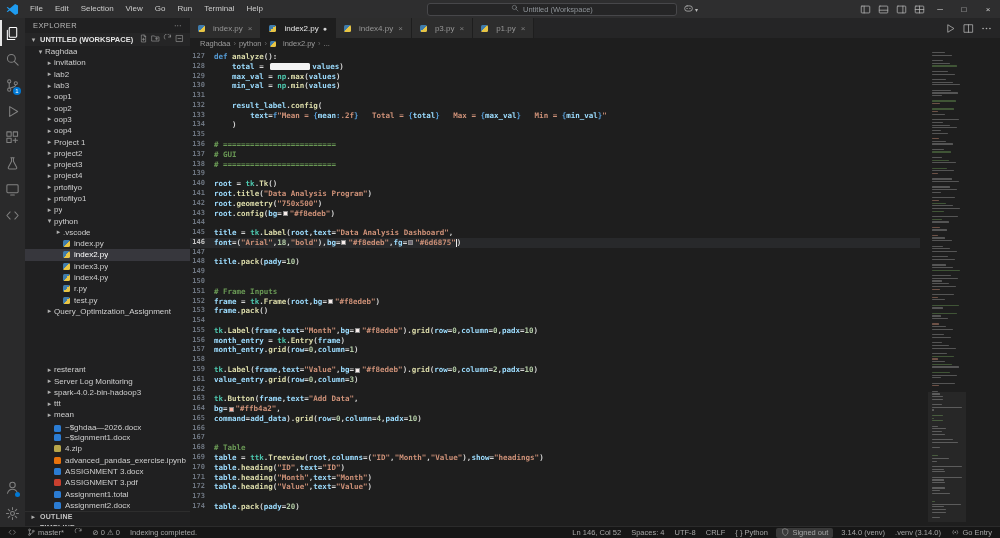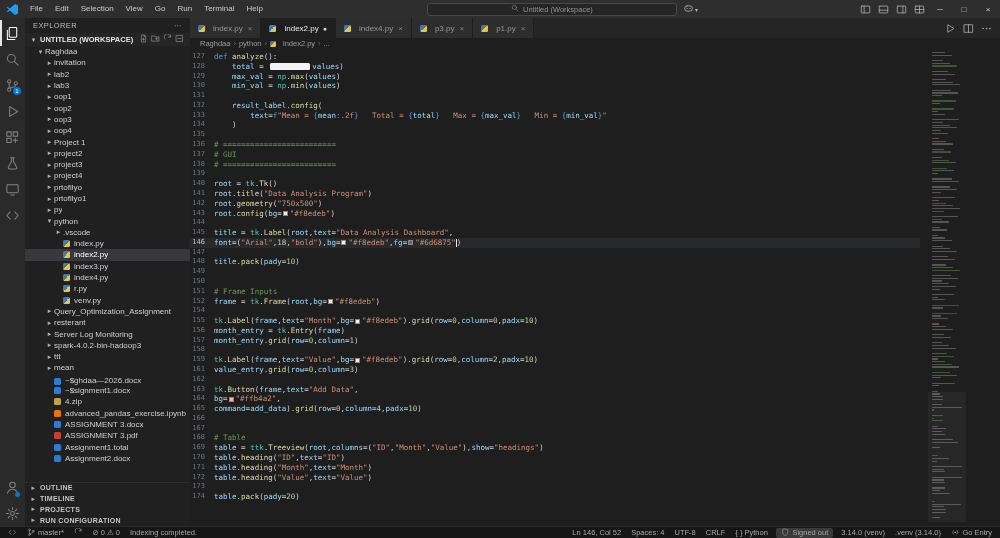--- a/index.html
+++ b/index.html
@@ -58,21 +58,21 @@
   .tab{display:flex;align-items:center;gap:4px;padding:0 8px;font-size:8px;color:#969696;background:#2d2d2d;border-right:1px solid #1e1e1e;cursor:default;}
   .tab.active{background:#1e1e1e;color:#e8e8e8;}
   .tab .dot{color:#d4d4d4;font-size:7px;line-height:1;}
   .tab .close{color:#818181;font-size:8px;margin-left:1px;}
   .tab-actions{margin-left:auto;display:flex;align-items:center;gap:2px;padding-right:6px;color:#b4b4b4;}
   .ta-icon{width:16px;height:16px;display:flex;align-items:center;justify-content:center;}
   .breadcrumb{height:11px;display:flex;align-items:center;gap:3px;padding-left:10px;font-size:7.5px;color:#9d9d9d;flex:none;background:#1e1e1e;}
   .bc-sep{color:#6b6b6b;}
   .bc-item{display:flex;align-items:center;gap:3px;}
 
-  .editor{flex:1;position:relative;overflow:hidden;background:#1e1e1e;}
+  .editor{flex:1;position:relative;overflow:hidden;background:#1e1e1e;font-weight:bold;}
   .code{position:absolute;left:0;top:3px;right:80px;font-family:"DejaVu Sans Mono","Liberation Mono",monospace;}
   .code-line{display:flex;height:9.79px;line-height:9.79px;font-size:7.5px;white-space:pre;}
   .code-line.cur-line{background:rgba(110,118,129,0.13);}
   .ln{width:24px;text-align:right;padding-right:9px;color:#6e7681;flex:none;font-size:7px;}
   .cur-line .ln{color:#c6c6c6;}
   .lc{flex:1;}
   .tk-k{color:#569cd6;} .tk-f{color:#dcdcaa;} .tk-m{color:#4ec9b0;} .tk-v{color:#9cdcfe;}
   .tk-p{color:#9cdcfe;} .tk-s{color:#ce9178;} .tk-n{color:#b5cea8;} .tk-c{color:#6a9955;} .tk-o{color:#d4d4d4;}
   .tk-sw{display:inline-block;width:5px;height:5px;border:1px solid #8a8a8a;margin:0 2px 0 1px;vertical-align:-0.5px;}
   .tk-cur{display:inline-block;width:1px;height:8.5px;background:#ededed;vertical-align:middle;}
@@ -339,27 +339,27 @@
             <span class="tree-label">index4.py</span>
           </div>
           <div class="tree-row" style="padding-left: 29px;">
             <span class="ft-spacer"></span>
             <span class="ft ft-py"></span>
             <span class="tree-label">r.py</span>
           </div>
           <div class="tree-row" style="padding-left: 29px;">
             <span class="ft-spacer"></span>
             <span class="ft ft-py"></span>
-            <span class="tree-label">venv.py</span>
+            <span class="tree-label">test.py</span>
           </div>
           <div class="tree-row" style="padding-left: 20px;">
             <span class="chev">▸</span>
             <span class="tree-label">Query_Optimization_Assignment</span>
           </div>
-          <div class="tree-row" style="padding-left: 20px;">
+          <div class="tree-row" style="padding-left: 20px; margin-top: 47px;">
             <span class="chev">▸</span>
             <span class="tree-label">resterant</span>
           </div>
           <div class="tree-row" style="padding-left: 20px;">
             <span class="chev">▸</span>
             <span class="tree-label">Server Log Monitoring</span>
           </div>
           <div class="tree-row" style="padding-left: 20px;">
             <span class="chev">▸</span>
             <span class="tree-label">spark-4.0.2-bin-hadoop3</span>
@@ -522,20 +522,21 @@
             <div class="code-line"><span class="ln">143</span><span class="lc"><span class="tk-v">root</span><span class="tk-o">.</span><span class="tk-f">config</span><span class="tk-o">(</span><span class="tk-p">bg</span><span class="tk-o">=</span><span class="tk-sw" style="background: rgb(248, 237, 235);"></span><span class="tk-s">"#f8edeb"</span><span class="tk-o">)</span></span></div>
             <div class="code-line"><span class="ln">144</span><span class="lc"></span></div>
             <div class="code-line"><span class="ln">145</span><span class="lc"><span class="tk-v">title</span><span class="tk-o"> = </span><span class="tk-m">tk</span><span class="tk-o">.</span><span class="tk-f">Label</span><span class="tk-o">(</span><span class="tk-v">root</span><span class="tk-o">,</span><span class="tk-p">text</span><span class="tk-o">=</span><span class="tk-s">"Data Analysis Dashboard"</span><span class="tk-o">,</span></span></div>
             <div class="code-line cur-line"><span class="ln">146</span><span class="lc"><span class="tk-p">font</span><span class="tk-o">=(</span><span class="tk-s">"Arial"</span><span class="tk-o">,</span><span class="tk-n">18</span><span class="tk-o">,</span><span class="tk-s">"bold"</span><span class="tk-o">),</span><span class="tk-p">bg</span><span class="tk-o">=</span><span class="tk-sw" style="background: rgb(248, 237, 235);"></span><span class="tk-s">"#f8edeb"</span><span class="tk-o">,</span><span class="tk-p">fg</span><span class="tk-o">=</span><span class="tk-sw" style="background: rgb(109, 104, 117);"></span><span class="tk-s">"#6d6875"</span><span class="tk-cur"></span><span class="tk-o">)</span></span></div>
             <div class="code-line"><span class="ln">147</span><span class="lc"></span></div>
             <div class="code-line"><span class="ln">148</span><span class="lc"><span class="tk-v">title</span><span class="tk-o">.</span><span class="tk-f">pack</span><span class="tk-o">(</span><span class="tk-p">pady</span><span class="tk-o">=</span><span class="tk-n">10</span><span class="tk-o">)</span></span></div>
             <div class="code-line"><span class="ln">149</span><span class="lc"></span></div>
             <div class="code-line"><span class="ln">150</span><span class="lc"></span></div>
             <div class="code-line"><span class="ln">151</span><span class="lc"><span class="tk-c"># Frame Inputs</span></span></div>
             <div class="code-line"><span class="ln">152</span><span class="lc"><span class="tk-v">frame</span><span class="tk-o"> = </span><span class="tk-m">tk</span><span class="tk-o">.</span><span class="tk-f">Frame</span><span class="tk-o">(</span><span class="tk-v">root</span><span class="tk-o">,</span><span class="tk-p">bg</span><span class="tk-o">=</span><span class="tk-sw" style="background: rgb(248, 237, 235);"></span><span class="tk-s">"#f8edeb"</span><span class="tk-o">)</span></span></div>
+            <div class="code-line"><span class="ln">153</span><span class="lc"><span class="tk-v">frame</span><span class="tk-o">.</span><span class="tk-f">pack</span><span class="tk-o">()</span></span></div>
             <div class="code-line"><span class="ln">154</span><span class="lc"></span></div>
             <div class="code-line"><span class="ln">155</span><span class="lc"><span class="tk-m">tk</span><span class="tk-o">.</span><span class="tk-f">Label</span><span class="tk-o">(</span><span class="tk-v">frame</span><span class="tk-o">,</span><span class="tk-p">text</span><span class="tk-o">=</span><span class="tk-s">"Month"</span><span class="tk-o">,</span><span class="tk-p">bg</span><span class="tk-o">=</span><span class="tk-sw" style="background: rgb(248, 237, 235);"></span><span class="tk-s">"#f8edeb"</span><span class="tk-o">).</span><span class="tk-f">grid</span><span class="tk-o">(</span><span class="tk-p">row</span><span class="tk-o">=</span><span class="tk-n">0</span><span class="tk-o">,</span><span class="tk-p">column</span><span class="tk-o">=</span><span class="tk-n">0</span><span class="tk-o">,</span><span class="tk-p">padx</span><span class="tk-o">=</span><span class="tk-n">10</span><span class="tk-o">)</span></span></div>
             <div class="code-line"><span class="ln">156</span><span class="lc"><span class="tk-v">month_entry</span><span class="tk-o"> = </span><span class="tk-m">tk</span><span class="tk-o">.</span><span class="tk-f">Entry</span><span class="tk-o">(</span><span class="tk-v">frame</span><span class="tk-o">)</span></span></div>
             <div class="code-line"><span class="ln">157</span><span class="lc"><span class="tk-v">month_entry</span><span class="tk-o">.</span><span class="tk-f">grid</span><span class="tk-o">(</span><span class="tk-p">row</span><span class="tk-o">=</span><span class="tk-n">0</span><span class="tk-o">,</span><span class="tk-p">column</span><span class="tk-o">=</span><span class="tk-n">1</span><span class="tk-o">)</span></span></div>
             <div class="code-line"><span class="ln">158</span><span class="lc"></span></div>
             <div class="code-line"><span class="ln">159</span><span class="lc"><span class="tk-m">tk</span><span class="tk-o">.</span><span class="tk-f">Label</span><span class="tk-o">(</span><span class="tk-v">frame</span><span class="tk-o">,</span><span class="tk-p">text</span><span class="tk-o">=</span><span class="tk-s">"Value"</span><span class="tk-o">,</span><span class="tk-p">bg</span><span class="tk-o">=</span><span class="tk-sw" style="background: rgb(248, 237, 235);"></span><span class="tk-s">"#f8edeb"</span><span class="tk-o">).</span><span class="tk-f">grid</span><span class="tk-o">(</span><span class="tk-p">row</span><span class="tk-o">=</span><span class="tk-n">0</span><span class="tk-o">,</span><span class="tk-p">column</span><span class="tk-o">=</span><span class="tk-n">2</span><span class="tk-o">,</span><span class="tk-p">padx</span><span class="tk-o">=</span><span class="tk-n">10</span><span class="tk-o">)</span></span></div>
             <div class="code-line"><span class="ln">161</span><span class="lc"><span class="tk-v">value_entry</span><span class="tk-o">.</span><span class="tk-f">grid</span><span class="tk-o">(</span><span class="tk-p">row</span><span class="tk-o">=</span><span class="tk-n">0</span><span class="tk-o">,</span><span class="tk-p">column</span><span class="tk-o">=</span><span class="tk-n">3</span><span class="tk-o">)</span></span></div>
             <div class="code-line"><span class="ln">162</span><span class="lc"></span></div>
             <div class="code-line"><span class="ln">163</span><span class="lc"><span class="tk-m">tk</span><span class="tk-o">.</span><span class="tk-f">Button</span><span class="tk-o">(</span><span class="tk-v">frame</span><span class="tk-o">,</span><span class="tk-p">text</span><span class="tk-o">=</span><span class="tk-s">"Add Data"</span><span class="tk-o">,</span></span></div>
             <div class="code-line"><span class="ln">164</span><span class="lc"><span class="tk-p">bg</span><span class="tk-o">=</span><span class="tk-sw" style="background: rgb(255, 180, 162);"></span><span class="tk-s">"#ffb4a2"</span><span class="tk-o">,</span></span></div>

